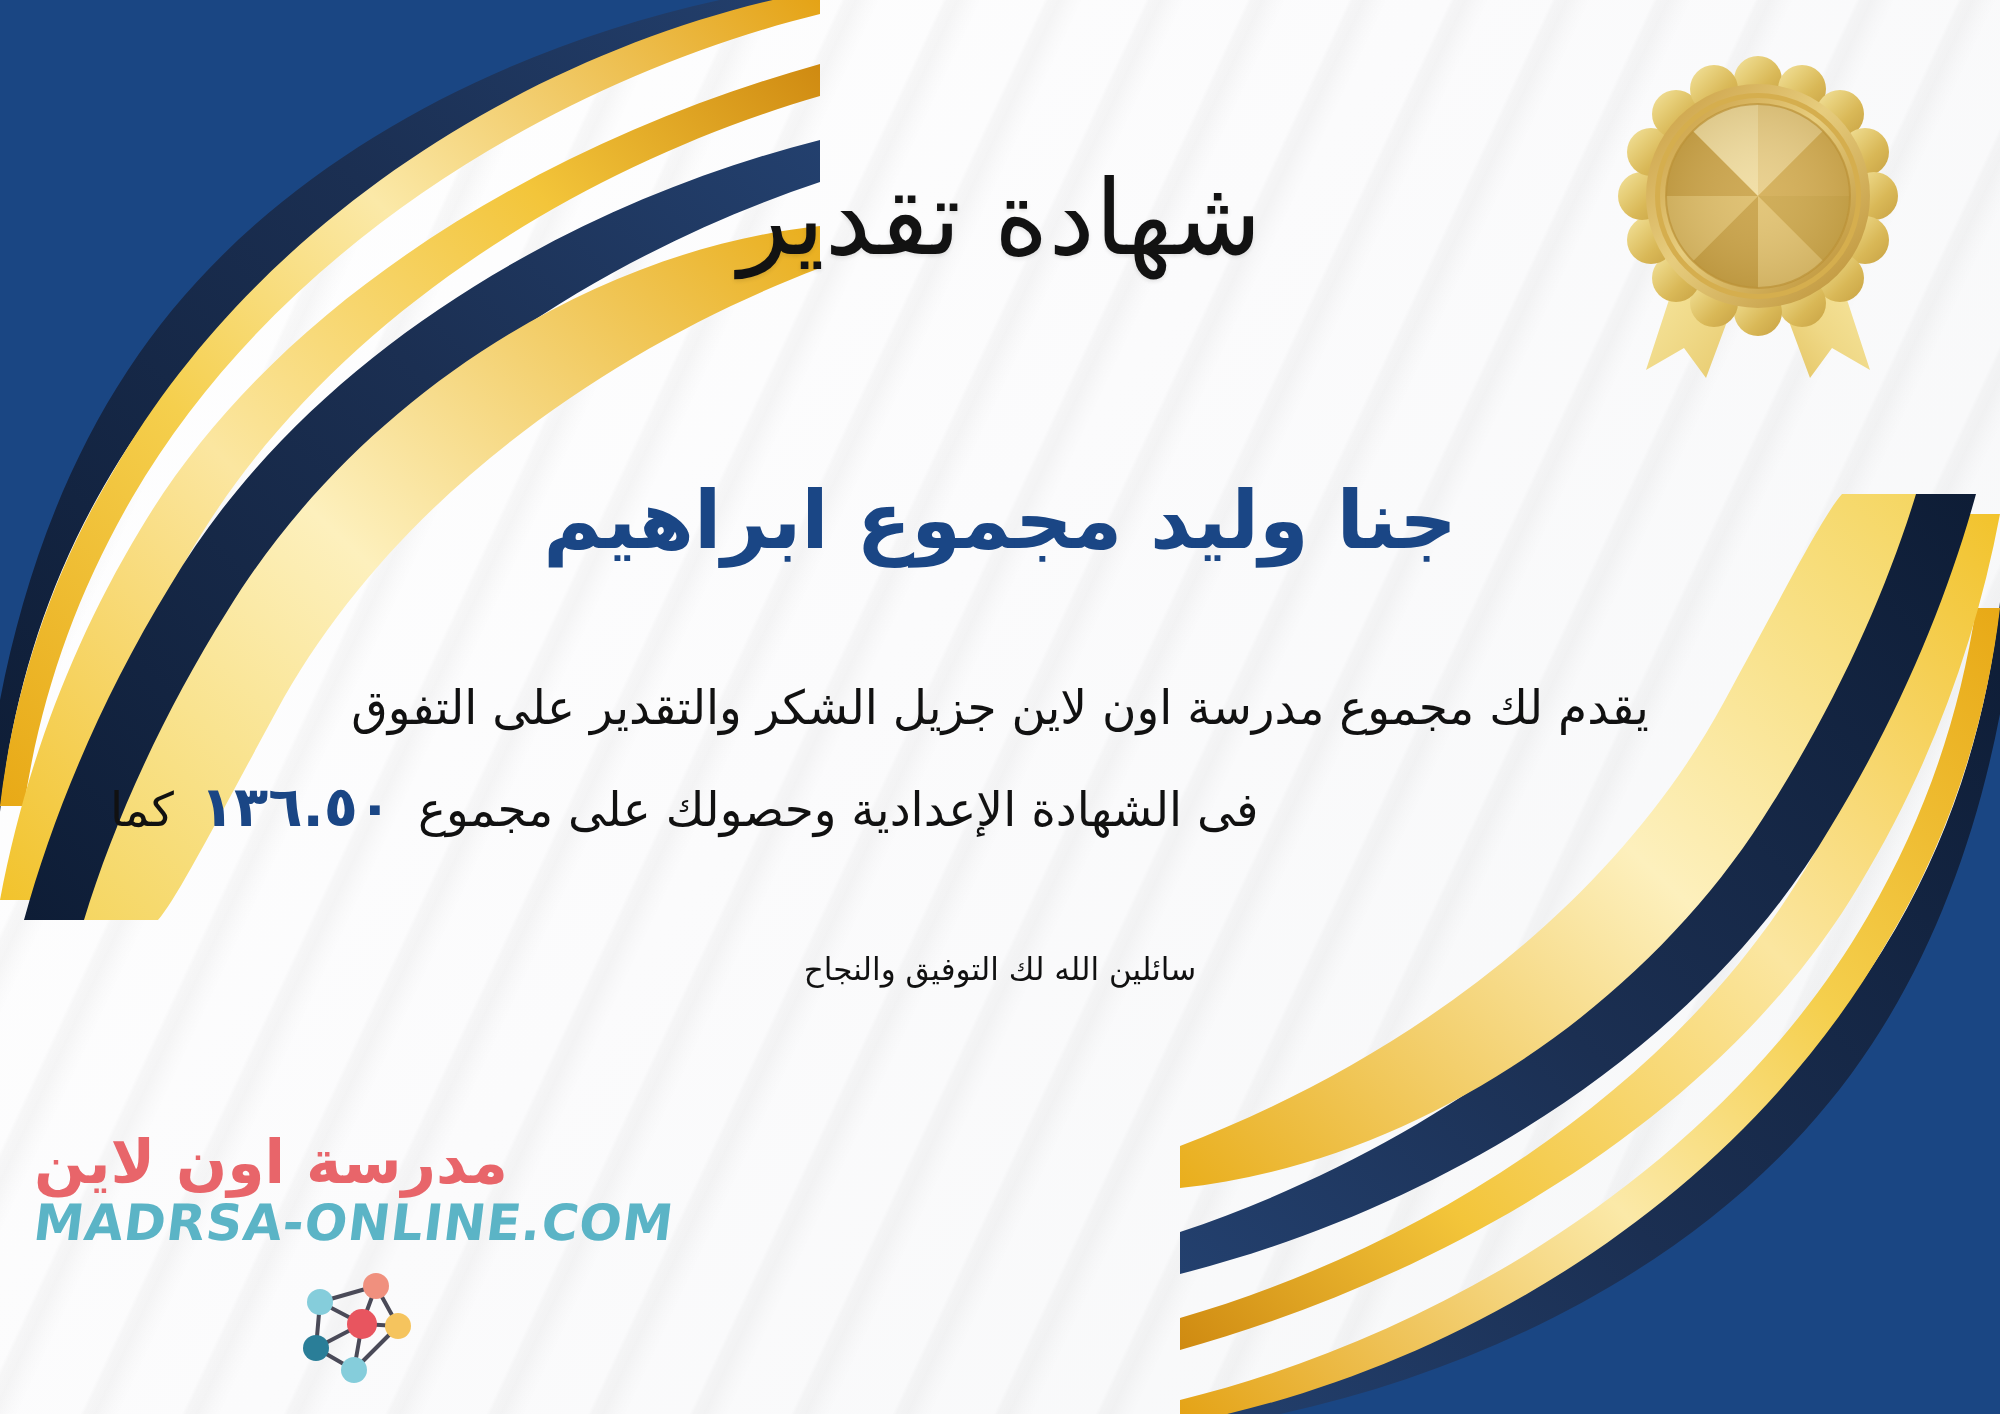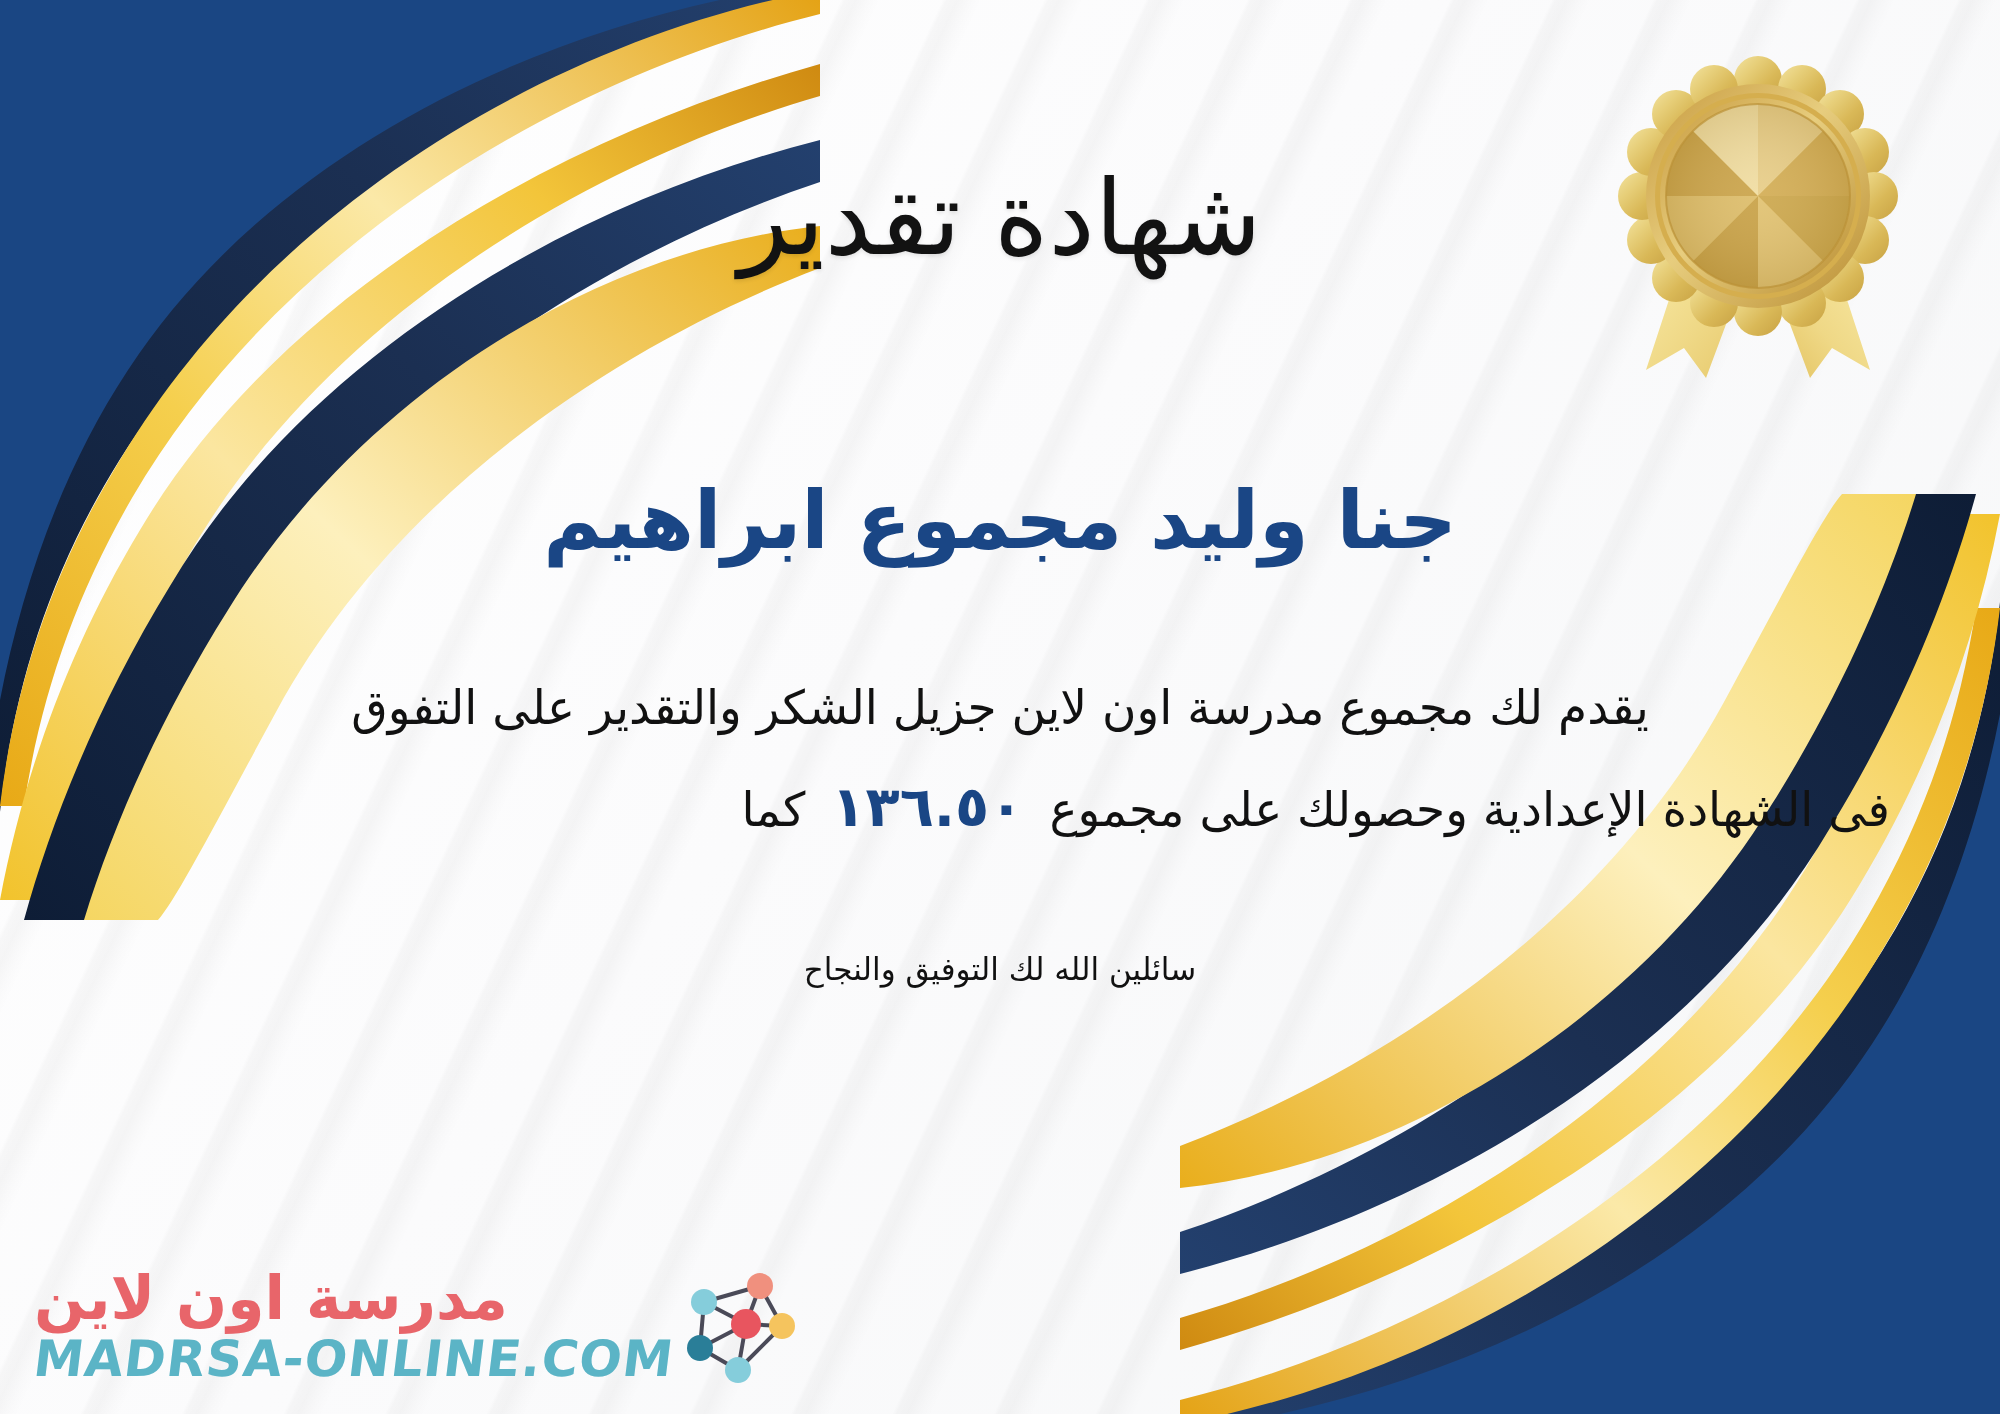--- a/index.html
+++ b/index.html
@@ -101,21 +101,21 @@
     color: #111111;
     font-size: 47px;
     line-height: 1.92;
     font-weight: 400;
   }
   .body-line {
     display: block;
     white-space: nowrap;
   }
   .body-line.l1 { text-align: center; }
-  .body-line.l2 { text-align: right; }
+  .body-line.l2 { text-align: left; }
   .body-line.l3 { text-align: center; }
 
   .score {
     color: #1a4685;
     font-weight: 700;
     font-size: 56px;
     letter-spacing: 1px;
     padding: 0 26px;
   }
 
@@ -126,21 +126,23 @@
     line-height: 1.7;
   }
 
   
   .logo-wrap {
     position: absolute;
     left: 34px;
     bottom: 24px;
     display: flex;
     align-items: center;
+    gap: 14px;
     direction: ltr;
+    flex-direction: column;
   }
   .logo-text {
     display: flex;
     flex-direction: column;
     align-items: flex-start;
     line-height: 1;
   }
   .logo-ar {
     font-size: 60px;
     font-weight: 700;

